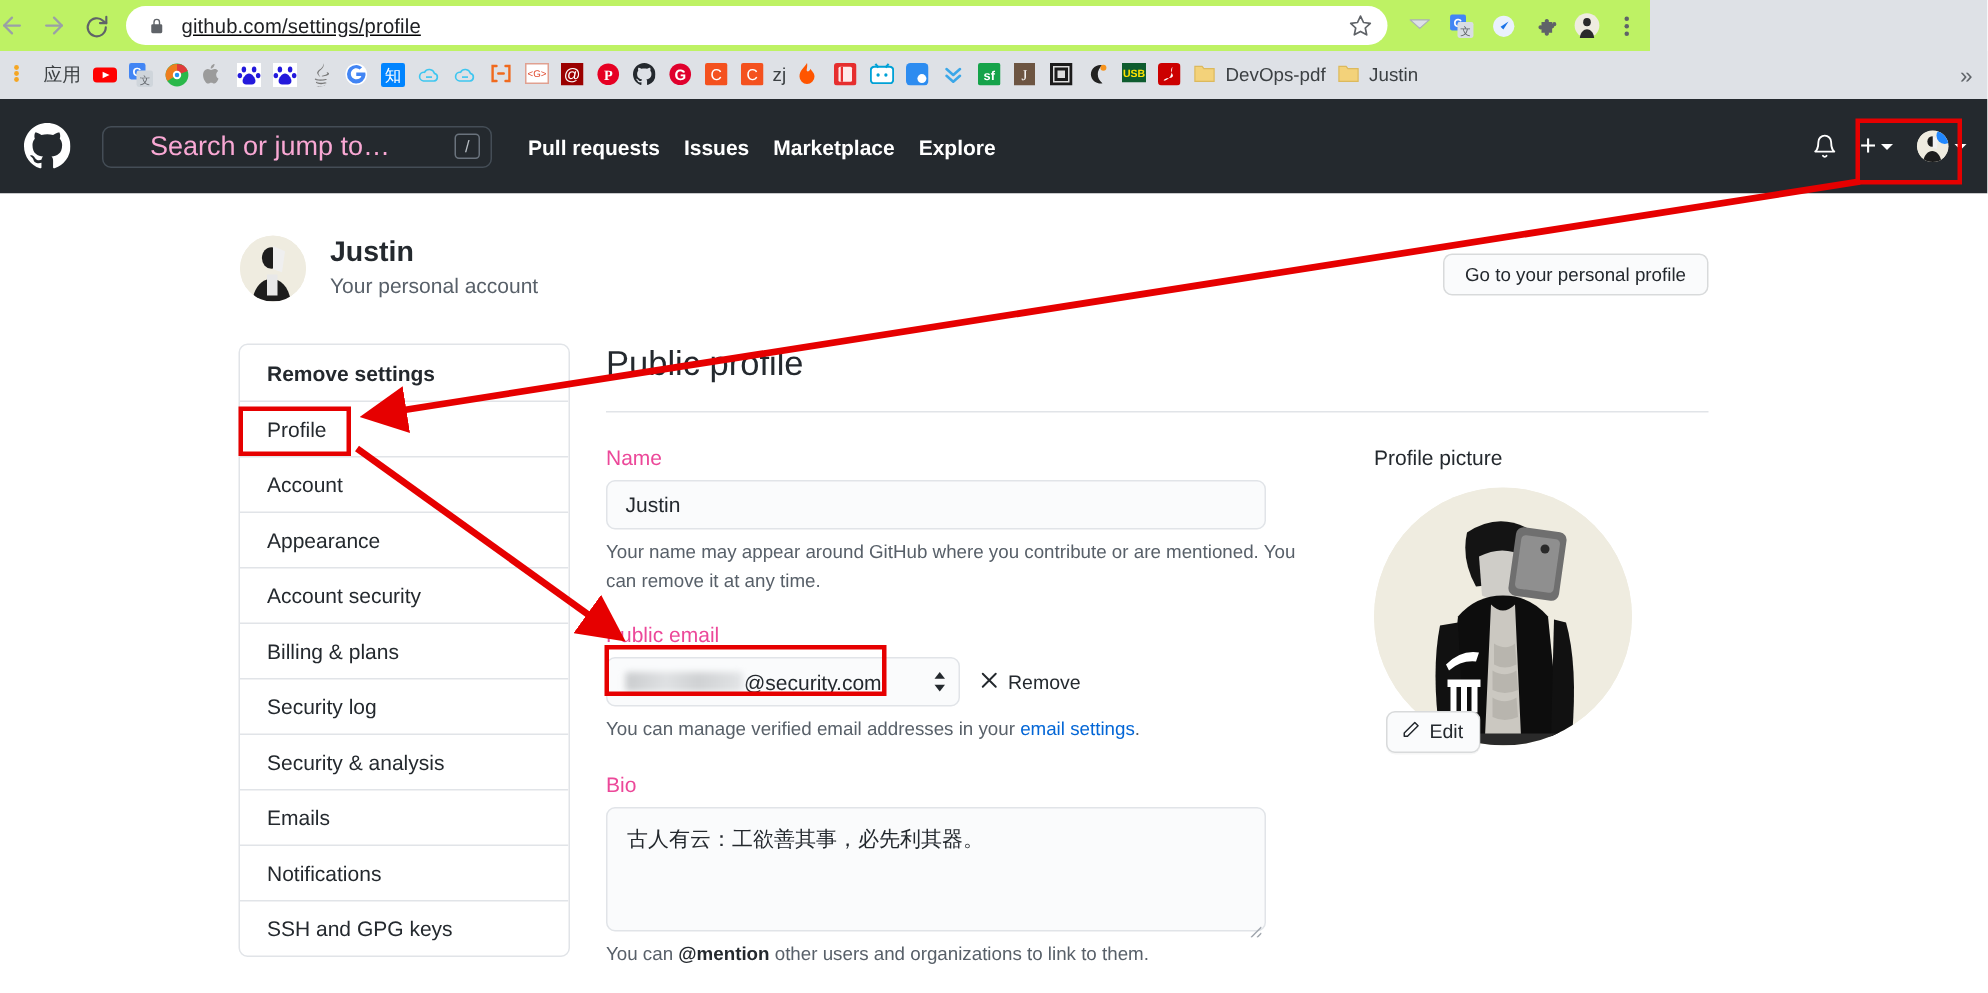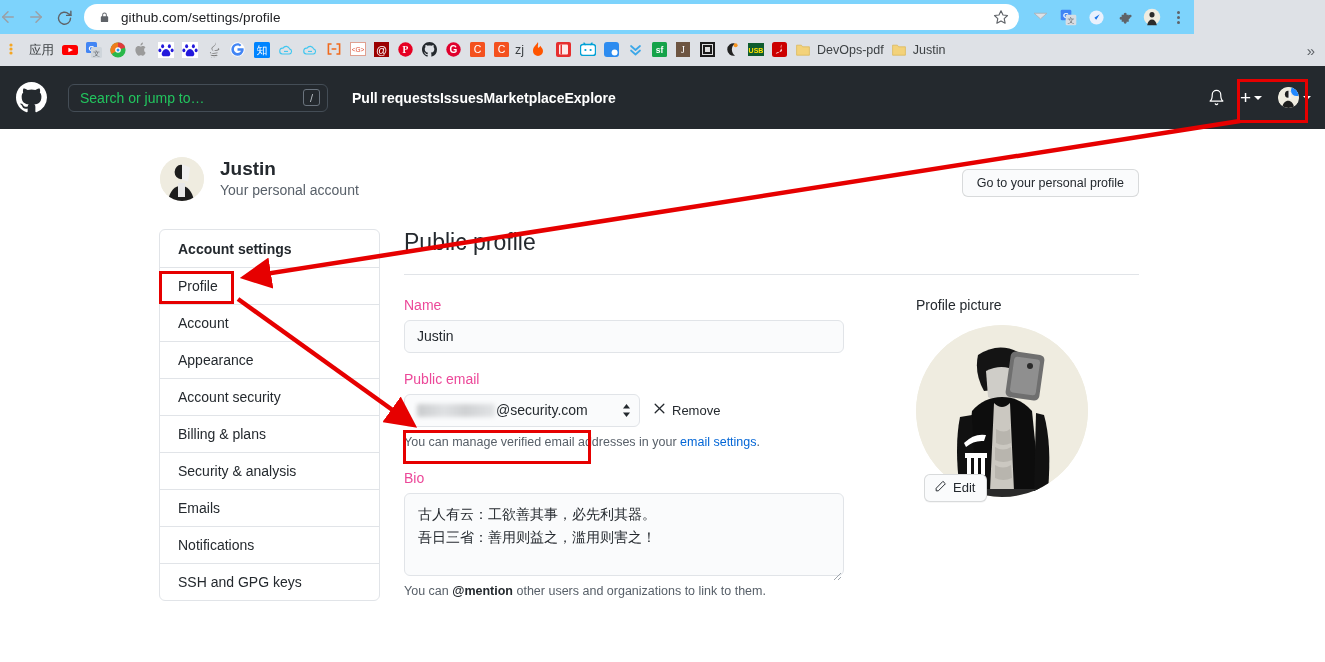--- a/index.html
+++ b/index.html
@@ -7,21 +7,21 @@
   body {
     width:1325px; height:662px; overflow:hidden;
     font-family:"Liberation Sans", sans-serif;
     background:#ffffff;
     -webkit-font-smoothing:antialiased;
   }
   #root { position:relative; width:1325px; height:662px; }
 
   
   .chrome { position:absolute; left:0; top:0; width:1325px; height:66px; background:#dee1e6; }
-  .toolbar { position:absolute; left:0; top:0; width:1194px; height:34px; background:#7dd3fc; display:flex; align-items:center; }
+  .toolbar { position:absolute; left:0; top:0; width:1100px; height:34px; background:#bef264; display:flex; align-items:center;text-decoration:underline; }
   .nav-btn { width:28px; height:28px; display:flex; align-items:center; justify-content:center; color:#5f6368; flex:none; }
   .nav-btn.first { margin-left:-6px; }
   .omnibox {
     flex:1 1 auto; height:26px; margin:0 8px 0 6px; background:#ffffff;
     border-radius:13px; display:flex; align-items:center; padding:0 4px 0 12px;
     position:relative;
   }
   .omnibox .lockwrap { width:16px; height:16px; display:flex; align-items:center; justify-content:center; flex:none; }
   .url-text { font-size:13.5px; color:#202124; margin-left:9px; letter-spacing:.1px; flex:1; white-space:nowrap; overflow:hidden; }
   .star { width:24px; height:24px; display:flex; align-items:center; justify-content:center; color:#5f6368; flex:none; margin-right:2px;}
@@ -37,24 +37,24 @@
   .bm-overflow { margin-left:auto; color:#5f6368; font-size:15px; padding-right:6px; }
 
   
   .gh-header { position:absolute; left:0; top:66px; width:1325px; height:63px; background:#24292e; display:flex; align-items:center; }
   .gh-logo { margin-left:8px; width:46px; display:flex; justify-content:center; }
   .gh-search {
     width:260px; height:28px; border:1px solid #444d56; border-radius:6px;
     background:#24292e; display:flex; align-items:center; padding:0 7px 0 11px;
     margin-left:14px;
   }
-  .gh-search .ph { color:#22c55e; font-size:14px; flex:1; }
+  .gh-search .ph { color:#f9a8d4; font-size:18px; flex:1;margin-left:20px; }
   .slashkey { border:1px solid #6a737d; border-radius:3px; color:#b9bfc5; font-size:11px;
     width:17px; height:17px; display:flex; align-items:center; justify-content:center; }
-  .gh-nav { display:flex; align-items:center; gap:0; margin-left:24px; }
+  .gh-nav { display:flex; align-items:center; gap:16px; margin-left:24px; }
   .gh-nav a { color:#ffffff; font-size:14px; font-weight:bold; text-decoration:none; white-space:nowrap; }
   .gh-right { margin-left:auto; display:flex; align-items:center; gap:0; padding-right:14px; }
   .bell { width:26px; height:26px; display:flex; align-items:center; justify-content:center; }
   .plusgrp { display:flex; align-items:center; gap:3px; margin-left:10px; }
   .plus { color:#ffffff; font-size:19px; line-height:1; }
   .caret { width:0; height:0; border-left:4px solid transparent; border-right:4px solid transparent; border-top:4px solid #ffffff; }
   .avagrp { display:flex; align-items:center; gap:4px; margin-left:16px; }
   .avatar-sm { width:21px; height:21px; border-radius:50%; overflow:hidden; position:relative; background:#efece0; }
   .blue-dot { position:absolute; right:-3px; top:-2px; width:11px; height:11px; border-radius:50%; background:#2188ff; }
 
@@ -491,44 +491,46 @@
       </span>
       <span>
         <div class="ph-name">Justin</div>
         <div class="ph-sub">Your personal account</div>
       </span>
     </div>
 
     <div class="btn-personal">Go to your personal profile</div>
 
     <div class="side">
-      <div class="side-head">Account settings</div>
+      <div class="side-head">Remove settings</div>
       <div id="side-items">
           <div class="side-item"><span>Profile</span></div>
           <div class="side-item"><span>Account</span></div>
           <div class="side-item"><span>Appearance</span></div>
           <div class="side-item"><span>Account security</span></div>
           <div class="side-item"><span>Billing &amp; plans</span></div>
+          <div class="side-item"><span>Security log</span></div>
           <div class="side-item"><span>Security &amp; analysis</span></div>
           <div class="side-item"><span>Emails</span></div>
           <div class="side-item"><span>Notifications</span></div>
           <div class="side-item"><span>SSH and GPG keys</span></div>
         </div>
     </div>
 
     <div class="main">
       <div class="main-title">Public profile</div>
       <div class="rule"></div>
 
       <div class="cols">
         <div class="col-left">
 
           <div>
             <div class="fld-label">Name</div>
             <div class="txtinput">Justin</div>
+            <div class="helptext">Your name may appear around GitHub where you contribute or are mentioned. You can remove it at any time.</div>
           </div>
 
           <div style="margin-top:18px;">
             <div class="fld-label">Public email</div>
             <div class="email-row">
               <div class="select-box">
                 <span class="select-val">
                   <span class="redact"></span>
                     <span>@security.com</span>
                 </span>
@@ -549,21 +551,20 @@
                 <span>Remove</span>
               </div>
             </div>
             <div class="helptext"><span>You can manage verified email addresses in your </span><a href="#">email settings</a><span>.</span></div>
           </div>
 
           <div style="margin-top:18px;">
             <div class="fld-label">Bio</div>
             <div class="bio-box">
               <div>古人有云：工欲善其事，必先利其器。</div>
-              <div>吾日三省：善用则益之，滥用则害之！</div>
               <span class="resize-grip">
                 <svg width="9" height="9" viewBox="0 0 9 9" stroke="#a0a6ad" stroke-width="1">
                     <line x1="9" y1="2" x2="2" y2="9"></line>
                     <line x1="9" y1="6" x2="6" y2="9"></line>
                   </svg>
               </span>
             </div>
             <div class="helptext"><span>You can </span><b>@mention</b><span> other users and organizations to link to them.</span></div>
           </div>
 

